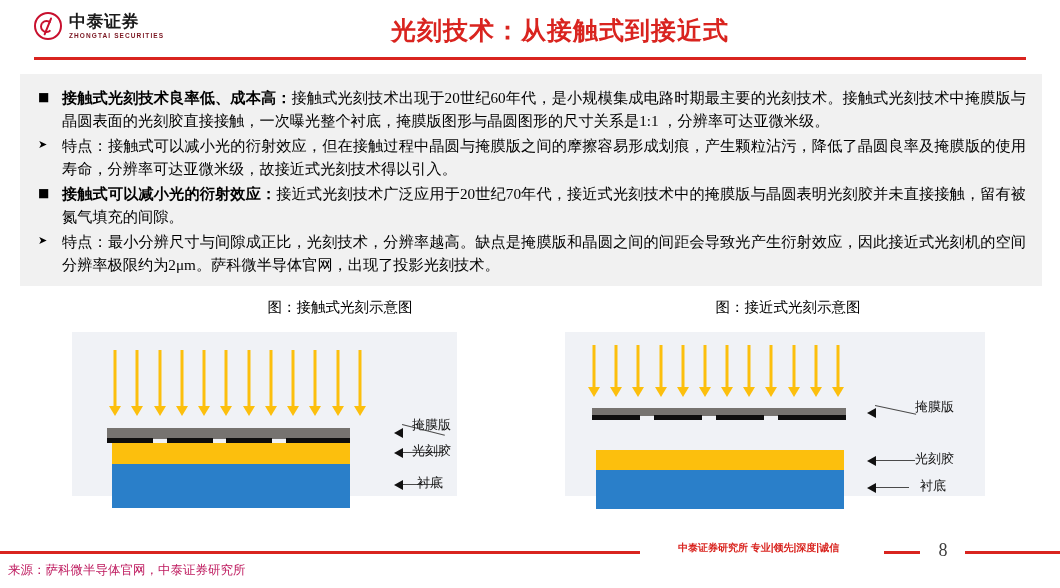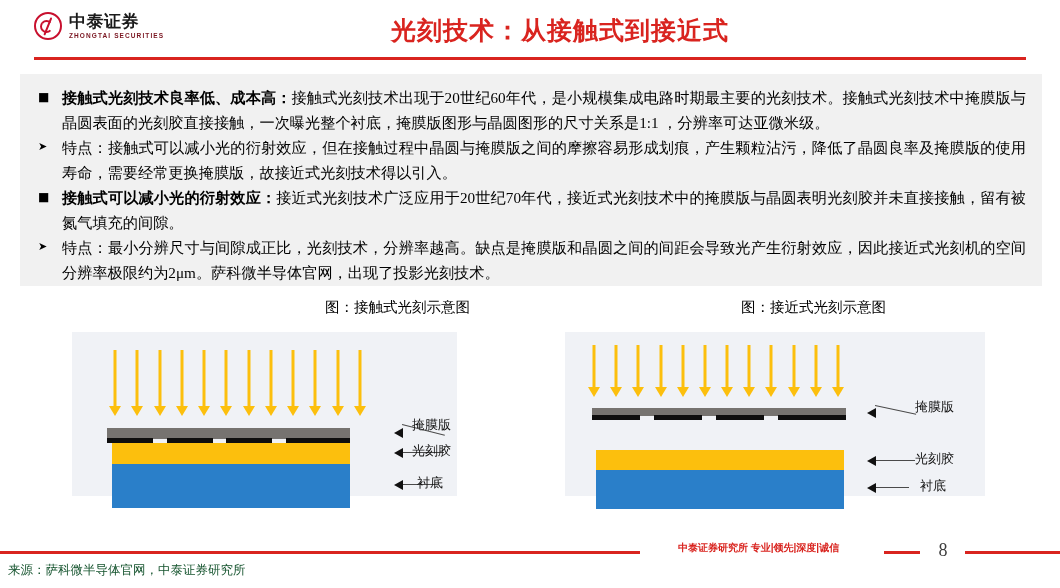--- a/index.html
+++ b/index.html
@@ -63,30 +63,30 @@
   .bullet-mark {
     flex: none; width: 24px; text-align: left;
     font-size: 12px; color: #000; line-height: 22px;
     font-family: "DejaVu Sans", sans-serif;
   }
   .bullet-mark.arrow { font-size: 11px; }
   .bullet-text {
     flex: 1; font-size: 15.2px; line-height: 23px; color: #000;
     text-align: justify; text-justify: inter-ideograph;
   }
-  .bullet-text b { font-weight: bold; font-family: Liberation Mono, monospace; }
+  .bullet-text b { font-weight: bold; }
   .u { text-underline-offset: 2.5px; }
 
   
   .cap {
     position: absolute; top: 298px; font-size: 14.5px; color: #000;
     font-weight: normal; font-family: "Liberation Serif", "DejaVu Serif", serif;
   }
-  .cap-left  { left: 210px; width: 260px; text-align: right; }
-  .cap-right { left: 626px; width: 260px; text-align: right; }
+  .cap-left  { left: 210px; width: 260px; text-align: center; }
+  .cap-right { left: 658px; width: 260px; text-align: center; }
 
   
   .fig {
     position: absolute; top: 332px; height: 164px;
     background: #f0f2f6;
   }
   .fig-left  { left: 72px;  width: 385px; }
   .fig-right { left: 565px; width: 420px; }
 
   .arrows { position: absolute; display: flex; justify-content: space-between; }
@@ -140,21 +140,21 @@
   }
   .footer-dash-a { left: 884px; }
   .footer-dash-b { left: 965px; width: 95px; }
   .page-num {
     position: absolute; top: 540px; left: 925px; width: 36px;
     text-align: center; font-size: 18px; color: #3d3d3d;
     font-family: "Liberation Serif", "DejaVu Serif", serif;
   }
   .source {
     position: absolute; left: 8px; top: 562px;
-    font-size: 12.5px; color: #14532d;
+    font-size: 12.5px; color: #be185d;
     font-family: Liberation Serif, serif;
     text-align: center;
   }
 </style>
 </head>
 <body>
 
 <div class="slide">
 
   <div class="header">
@@ -174,21 +174,21 @@
     <div class="bullet-row">
       <span class="bullet-mark">■</span>
       <span class="bullet-text">
         <b>接触式光刻技术良率低、成本高：</b><span>接触式光刻技术出现于20世纪60年代，是小规模集成电路时期最主要的光刻技术。接触式光刻技术中掩膜版与晶圆表面的光刻胶直接接触，</span><span class="u">一次曝光整个衬底，掩膜版图形与晶圆图形的尺寸关系是1:1 ，分辨率可达亚微米级</span><span>。</span>
       </span>
     </div>
 
     <div class="bullet-row">
       <span class="bullet-mark arrow">➤</span>
       <span class="bullet-text">
-        <b></b><span>特点：接触式可以减小光的衍射效应，但在接触过程中晶圆与掩膜版之间的摩擦容易形成划痕，产生颗粒沾污，降低了晶圆良率及掩膜版的使用寿命，需要经常更换掩膜版，故接近式光刻技术得以引入。</span><span class="u"></span><span></span>
+        <b></b><span>特点：接触式可以减小光的衍射效应，但在接触过程中晶圆与掩膜版之间的摩擦容易形成划痕，产生颗粒沾污，降低了晶圆良率及掩膜版的使用寿命，分辨率可达亚微米级，故接近式光刻技术得以引入。</span><span class="u"></span><span></span>
       </span>
     </div>
 
     <div class="bullet-row">
       <span class="bullet-mark">■</span>
       <span class="bullet-text">
         <b>接触式可以减小光的衍射效应：</b><span>接近式光刻技术广泛应用于20世纪70年代，接近式光刻技术中的掩膜版与晶圆表明光刻胶并未直接接触，留有被氮气填充的间隙。</span><span class="u"></span><span></span>
       </span>
     </div>
 

